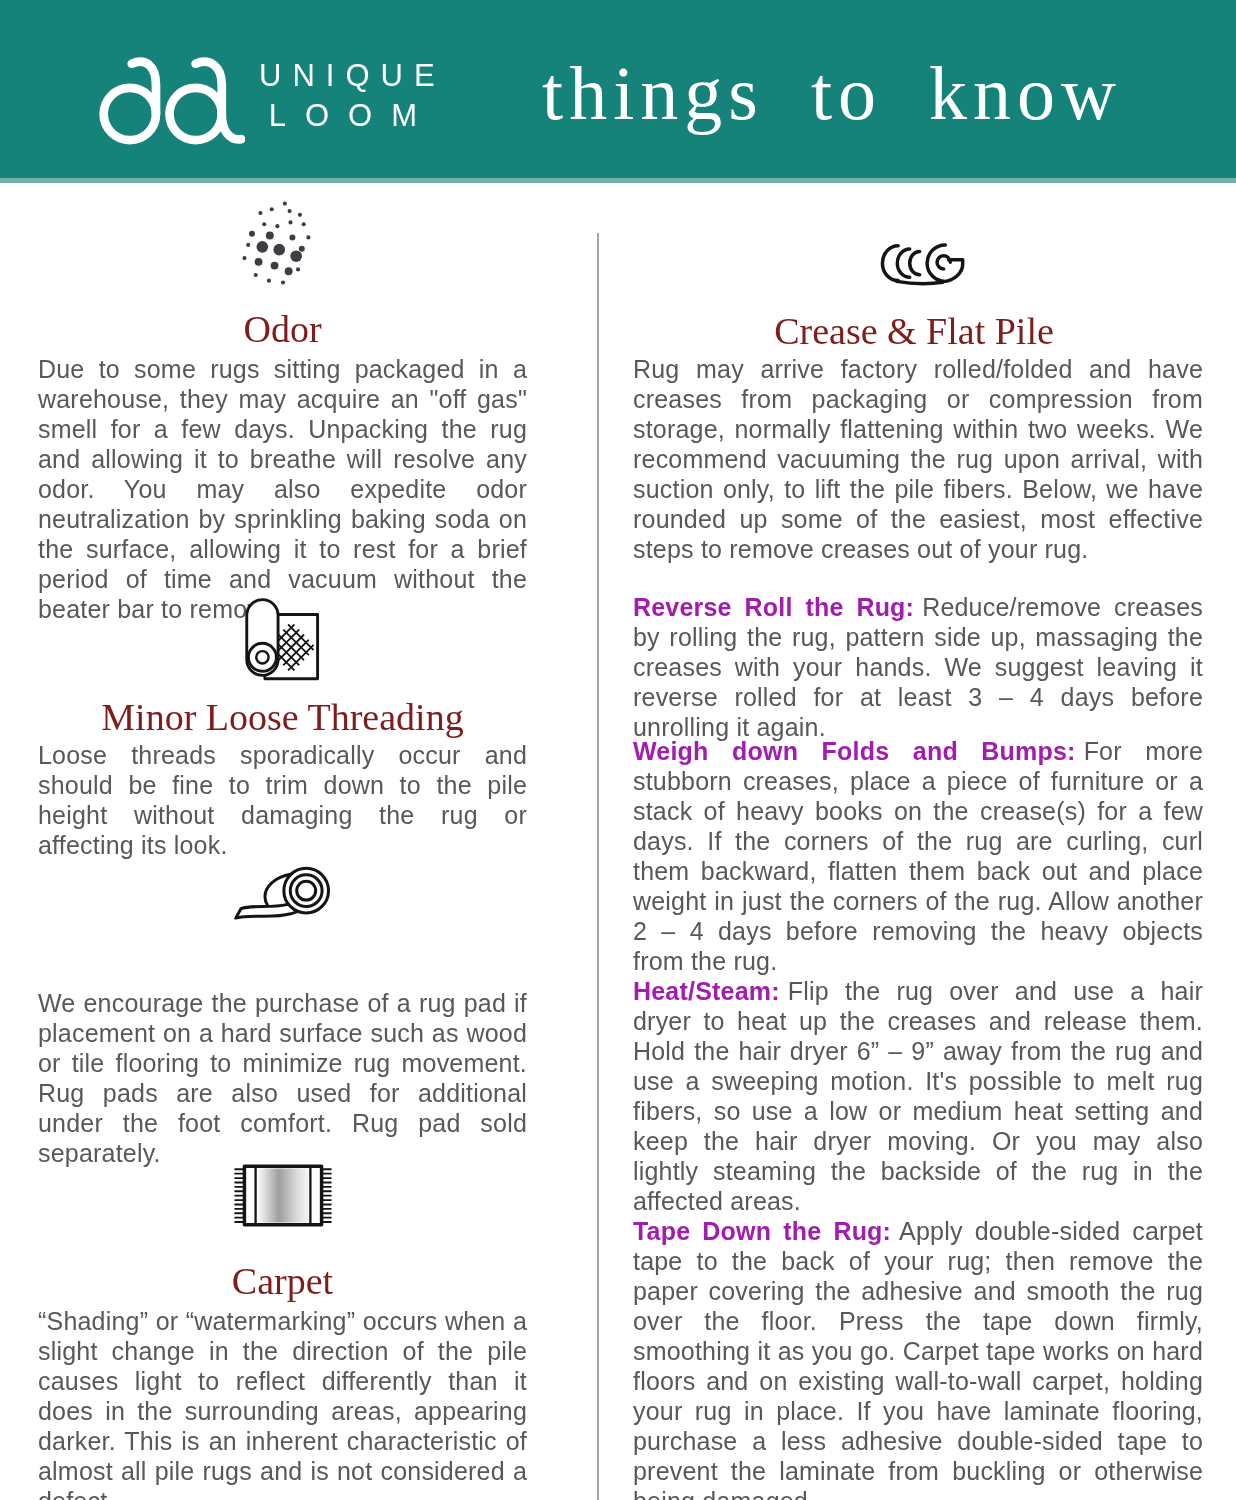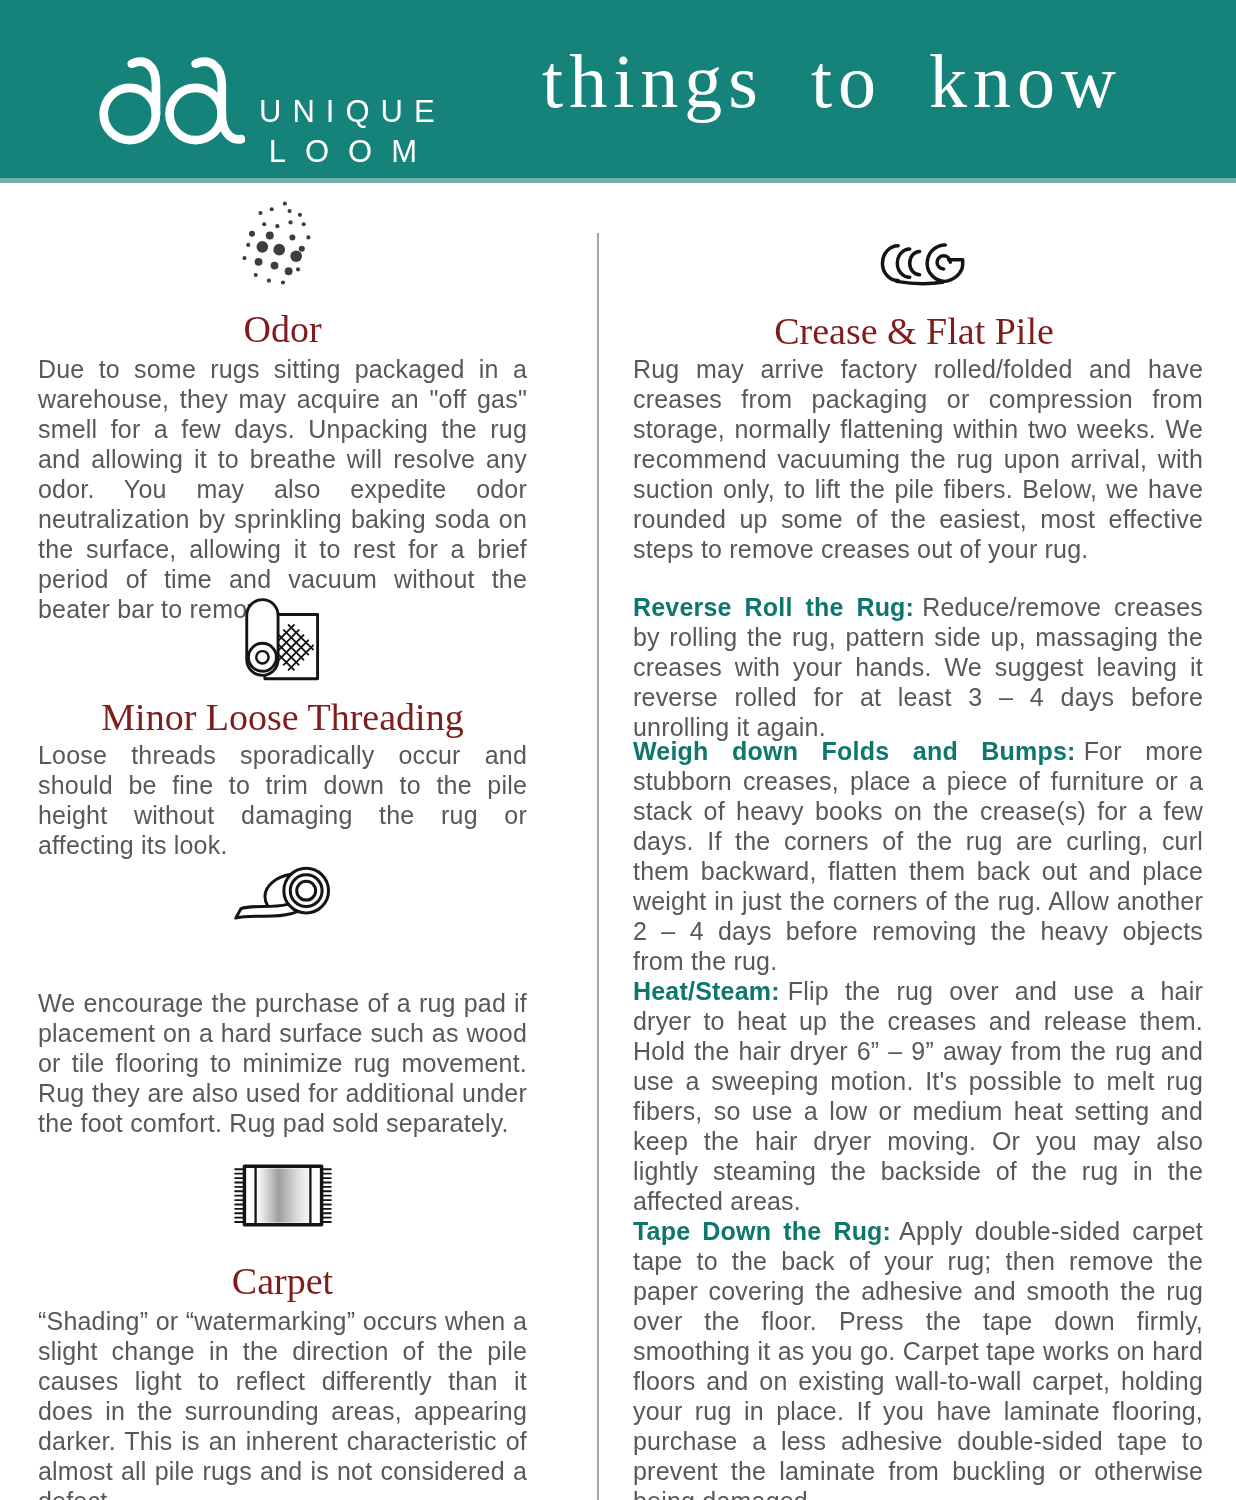--- a/index.html
+++ b/index.html
@@ -10,24 +10,24 @@
   
   .banner {
     position:absolute; left:0; top:0; width:1236px; height:178px;
     background:#16837a; border-bottom:5px solid #73b1a8;
   }
   .logo-mark { position:absolute; left:95px; top:50px; }
   .brand {
     position:absolute; left:248px; top:56px; width:188px;
     color:#ffffff; text-align:center; font-weight:300;
   }
-  .brand-l1 { font-size:31px; letter-spacing:11px; line-height:40px; text-indent:11px;margin-top:36px; }
+  .brand-l1 { font-size:31px; letter-spacing:11px; line-height:40px; text-indent:11px; }
   .brand-l2 { font-size:31px; letter-spacing:19px; line-height:40px; text-indent:19px;text-align:right; }
   .page-title {
-    position:absolute; left:478px; top:38px; width:708px; margin:0;
+    position:absolute; left:478px; top:50px; width:708px; margin:0;
     font-family:"Liberation Serif", serif; font-weight:400;
     color:#ffffff; font-size:76px; letter-spacing:6px; word-spacing:22px;
     text-align:center; white-space:nowrap;
   }
   
   .divider {
     position:absolute; left:597px; top:233px; width:2px; height:1267px;
     background:#a6a6a6;
   }
   .icx { position:absolute; display:flex; justify-content:center; }
@@ -39,21 +39,21 @@
     font-size:38px; line-height:46px; color:#7f1d1d;
   }
   h2.lc { left:38px;  width:489px; }
   h2.rc { left:629px; width:570px;text-align:center; }
   p.body {
     position:absolute; margin:0; text-align:justify;
     font-size:25px; line-height:30px; color:#57585c; letter-spacing:0.2px;
   }
   p.lc { left:38px;  width:489px; }
   p.rc { left:633px; width:570px; }
-  .lead { font-weight:700; color:#0f766e; margin-right:8px; }
+  .lead { font-weight:700; color:#a21caf; margin-right:8px; }
   svg.ic { stroke:#141414; fill:none; stroke-linecap:round; stroke-linejoin:round; }
 </style>
 </head>
 <body>
 
 <div class="page">
 
   <header class="banner">
     <svg class="logo-mark" width="150" height="97" viewBox="0 0 155 100" fill="none" stroke="#ffffff" stroke-width="9" stroke-linecap="round">
       <circle cx="36" cy="66" r="27"></circle>
@@ -135,21 +135,21 @@
 
   <div class="icx lc" style="top:858px">
     <svg class="ic" width="112" height="73" viewBox="0 0 130 85" stroke-width="3.5">
       <path d="M 74 19 C 56 22 44 33 44 45 C 44 53 49 60 56 63"></path>
       <path d="M 70 54 C 50 59 30 54 16 59 L 10 70 C 30 65 52 71 74 65 L 86 61 L 86 54 Z" fill="#ffffff"></path>
       <circle cx="92" cy="38" r="26" fill="#ffffff"></circle>
       <circle cx="92" cy="38" r="18.5"></circle>
       <circle cx="92" cy="38" r="11"></circle>
     </svg>
   </div>
-  <p class="body lc" style="top:988px">We encourage the purchase of a rug pad if placement on a hard surface such as wood or tile flooring to minimize rug movement. Rug they are also used for additional under the foot comfort. Rug pad sold separately.</p>
+  <p class="body lc" style="top:988px">We encourage the purchase of a rug pad if placement on a hard surface such as wood or tile flooring to minimize rug movement. Rug pads are also used for additional under the foot comfort. Rug pad sold separately.</p>
 
   <div class="icx lc" style="top:1160px">
     <svg class="ic" width="124" height="71" viewBox="0 0 160 92" stroke-width="2.4">
       <defs>
         <linearGradient id="shg" x1="0" y1="0" x2="1" y2="0">
           <stop offset="0" stop-color="#ffffff"></stop>
           <stop offset="0.18" stop-color="#d6d6d6"></stop>
           <stop offset="0.42" stop-color="#9e9e9e"></stop>
           <stop offset="0.78" stop-color="#dddddd"></stop>
           <stop offset="1" stop-color="#f7f7f7"></stop>

